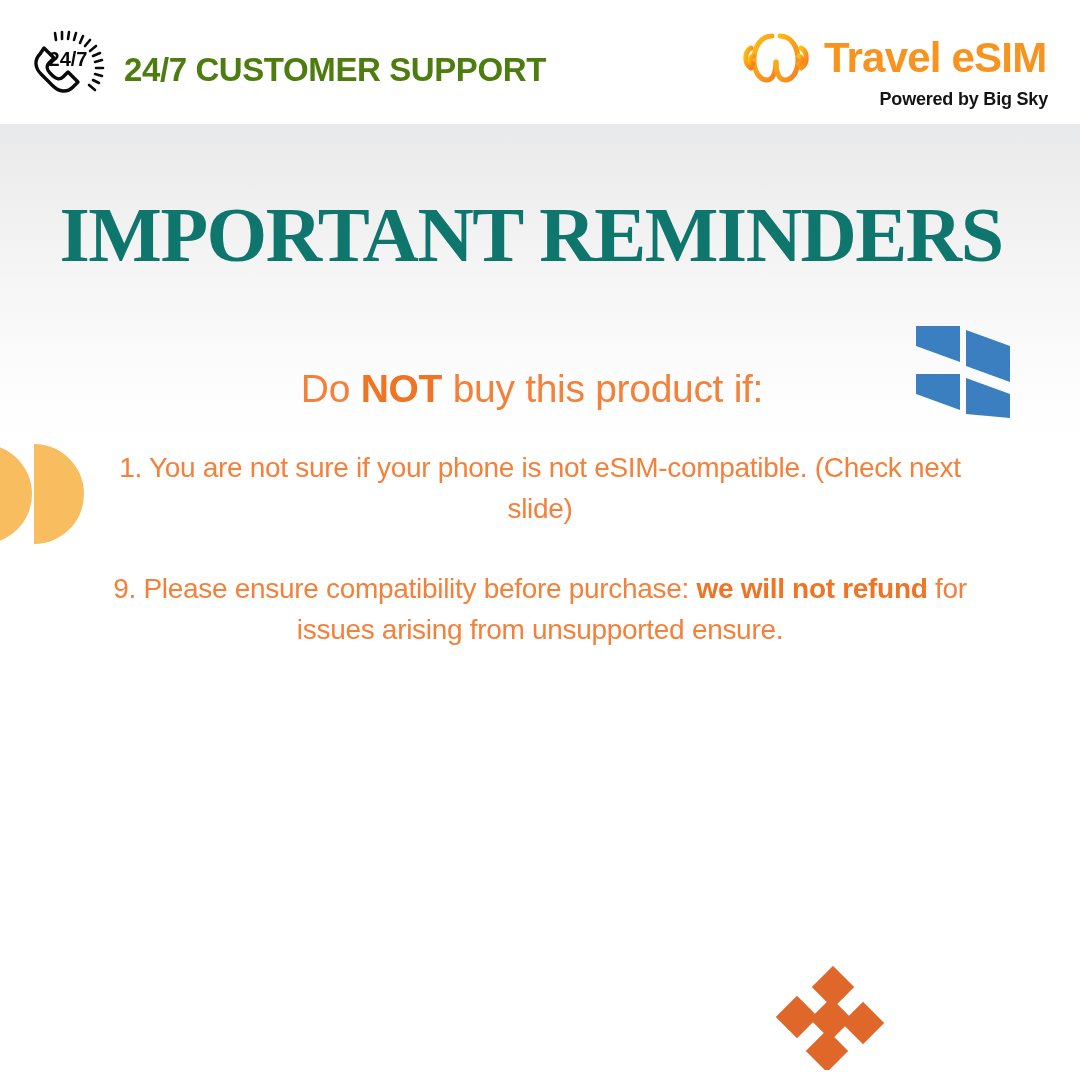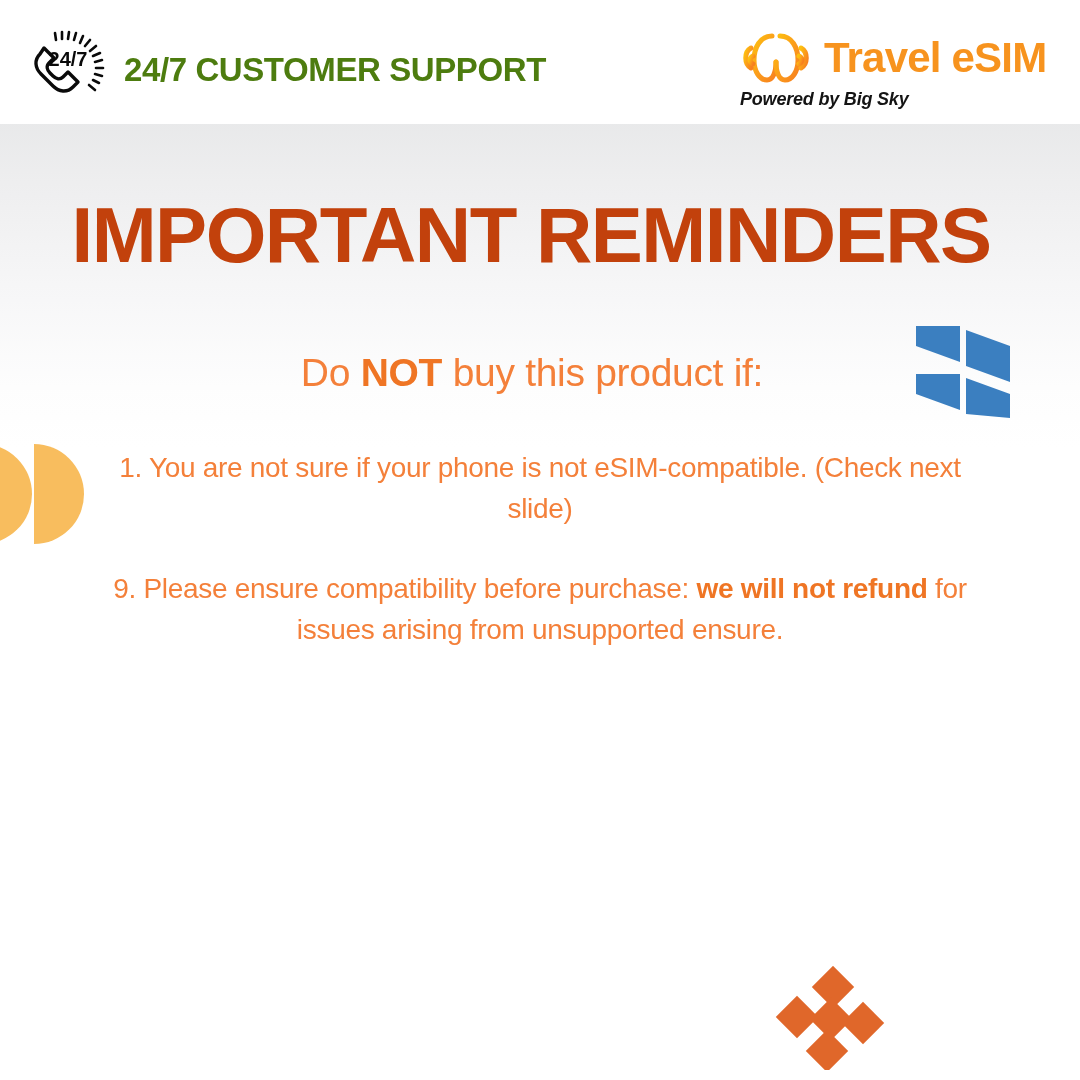--- a/index.html
+++ b/index.html
@@ -71,29 +71,29 @@
     font-size:42px;
     font-weight:700;
     color:#f7931e;
     letter-spacing:-0.8px;
     line-height:1;
     white-space:nowrap;
     font-family:"Liberation Sans", sans-serif;
   }
 
   #brand-tagline {
+    text-align:right;
     font-size:18px;
     font-weight:700;
     color:#141414;
     letter-spacing:-0.2px;
     margin-top:3px;
     padding-right:2px;
     white-space:nowrap;
     font-family:"Liberation Sans", sans-serif;
-    font-style:italic;
   }
 
   
   #bg-wash {
     position:absolute;
     left:0; top:108px;
     width:1080px; height:340px;
     background:linear-gradient(to bottom,#e7e8e9 0%,#eeeeef 22%,#f6f6f7 52%,#fdfdfd 82%,#ffffff 100%);
     z-index:1;
   }
@@ -129,28 +129,28 @@
   }
 
   #page-title {
     position:absolute;
     left:0; top:88px;
     width:1062px;
     text-align:center;
     font-size:78px;
     font-weight:700;
     letter-spacing:-1.5px;
-    color:#c2410c;
+    color:#0f766e;
     line-height:1;
-    font-family:Liberation Sans, sans-serif;
+    font-family:Liberation Serif, serif;
   }
 
   #subtitle {
     position:absolute;
-    left:0; top:242px;
+    left:0; top:258px;
     width:1064px;
     text-align:center;
     font-size:39px;
     font-weight:400;
     color:#f4803a;
     letter-spacing:-0.3px;
     line-height:1.2;
     font-family:"Liberation Sans", sans-serif;
   }
   #subtitle b { font-weight:700; color:#ef7524; }

